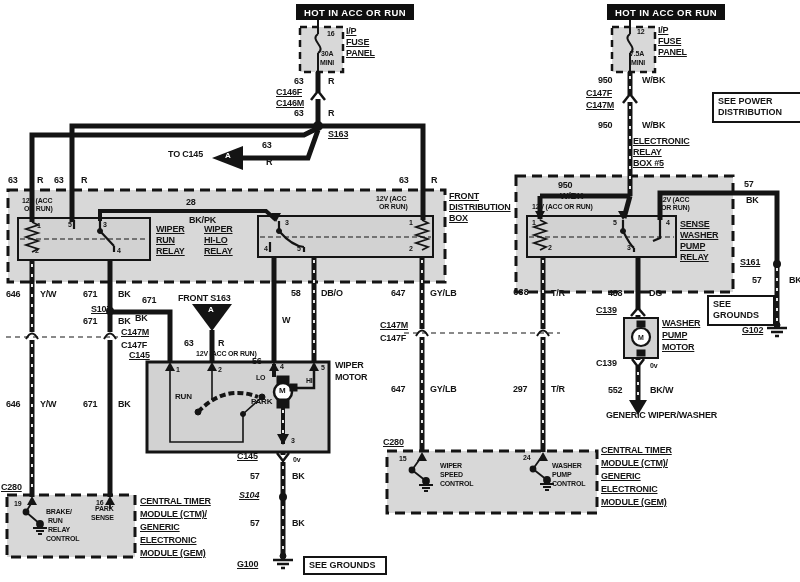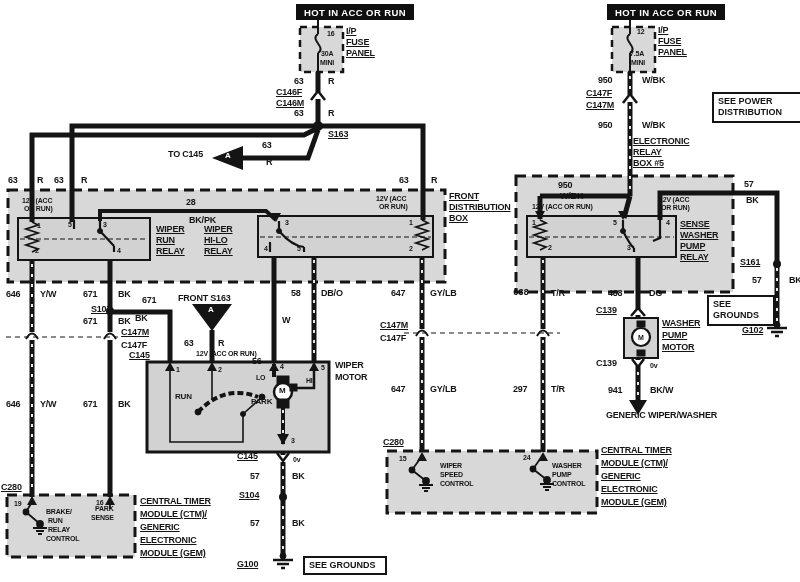--- a/index.html
+++ b/index.html
@@ -273,21 +273,21 @@
       <div class="lbl" style="left: 256px; top: 374px; font-size: 7px;">LO</div>
       <div class="lbl" style="left: 306px; top: 377px; font-size: 7px;">HI</div>
       <div class="lbl" style="left: 279px; top: 387px; font-size: 8px;">M</div>
       <div class="lbl" style="left: 175px; top: 393px; font-size: 8px;">RUN</div>
       <div class="lbl" style="left: 251px; top: 398px; font-size: 8px;">PARK</div>
       <div class="lbl" style="left: 291px; top: 437px; font-size: 7px;">3</div>
       <div class="lbl u" style="left: 237px; top: 452px;">C145</div>
       <div class="lbl" style="left: 293px; top: 456px; font-size: 7px;">0v</div>
       <div class="lbl" style="left: 250px; top: 472px;">57</div>
       <div class="lbl" style="left: 292px; top: 472px;">BK</div>
-      <div class="lbl u" style="left: 239px; top: 491px;">S104</div>
+      <div class="lbl u" style="left: 239px; top: 491px; font-style: italic;">S104</div>
       <div class="lbl" style="left: 250px; top: 519px;">57</div>
       <div class="lbl" style="left: 292px; top: 519px;">BK</div>
       <div class="lbl u" style="left: 237px; top: 560px;">G100</div>
       <div class="lbl" style="left: 637px; top: 28px; font-size: 7px;">12</div>
       <div class="lbl" style="left: 630px; top: 50px; font-size: 7px;">7.5A</div>
       <div class="lbl" style="left: 631px; top: 59px; font-size: 7px;">MINI</div>
       <div class="lbl u" style="left: 658px; top: 26px;">I/P</div>
       <div class="lbl u" style="left: 658px; top: 37px;">FUSE</div>
       <div class="lbl u" style="left: 658px; top: 48px;">PANEL</div>
       <div class="lbl" style="left: 598px; top: 76px;">950</div>
@@ -321,21 +321,21 @@
       <div class="lbl u" style="left: 742px; top: 326px;">G102</div>
       <div class="lbl" style="left: 608px; top: 289px;">488</div>
       <div class="lbl" style="left: 649px; top: 289px;">DG</div>
       <div class="lbl u" style="left: 596px; top: 306px;">C139</div>
       <div class="lbl u" style="left: 662px; top: 319px;">WASHER</div>
       <div class="lbl u" style="left: 662px; top: 331px;">PUMP</div>
       <div class="lbl u" style="left: 662px; top: 343px;">MOTOR</div>
       <div class="lbl" style="left: 638px; top: 334px; font-size: 7px;">M</div>
       <div class="lbl" style="left: 596px; top: 359px;">C139</div>
       <div class="lbl" style="left: 650px; top: 362px; font-size: 7px;">0v</div>
-      <div class="lbl" style="left: 608px; top: 386px;">941</div>
+      <div class="lbl" style="left: 608px; top: 386px;">552</div>
       <div class="lbl" style="left: 650px; top: 386px;">BK/W</div>
       <div class="lbl" style="left: 606px; top: 411px;">GENERIC WIPER/WASHER</div>
       <div class="lbl" style="left: 513px; top: 289px; font-family: Liberation Mono, monospace;">688</div>
       <div class="lbl" style="left: 551px; top: 289px;">T/R</div>
       <div class="lbl" style="left: 513px; top: 385px;">297</div>
       <div class="lbl" style="left: 551px; top: 385px;">T/R</div>
       <div class="lbl u" style="left: 380px; top: 321px;">C147M</div>
       <div class="lbl" style="left: 380px; top: 334px;">C147F</div>
       <div class="lbl" style="left: 391px; top: 289px;">647</div>
       <div class="lbl" style="left: 430px; top: 289px;">GY/LB</div>

